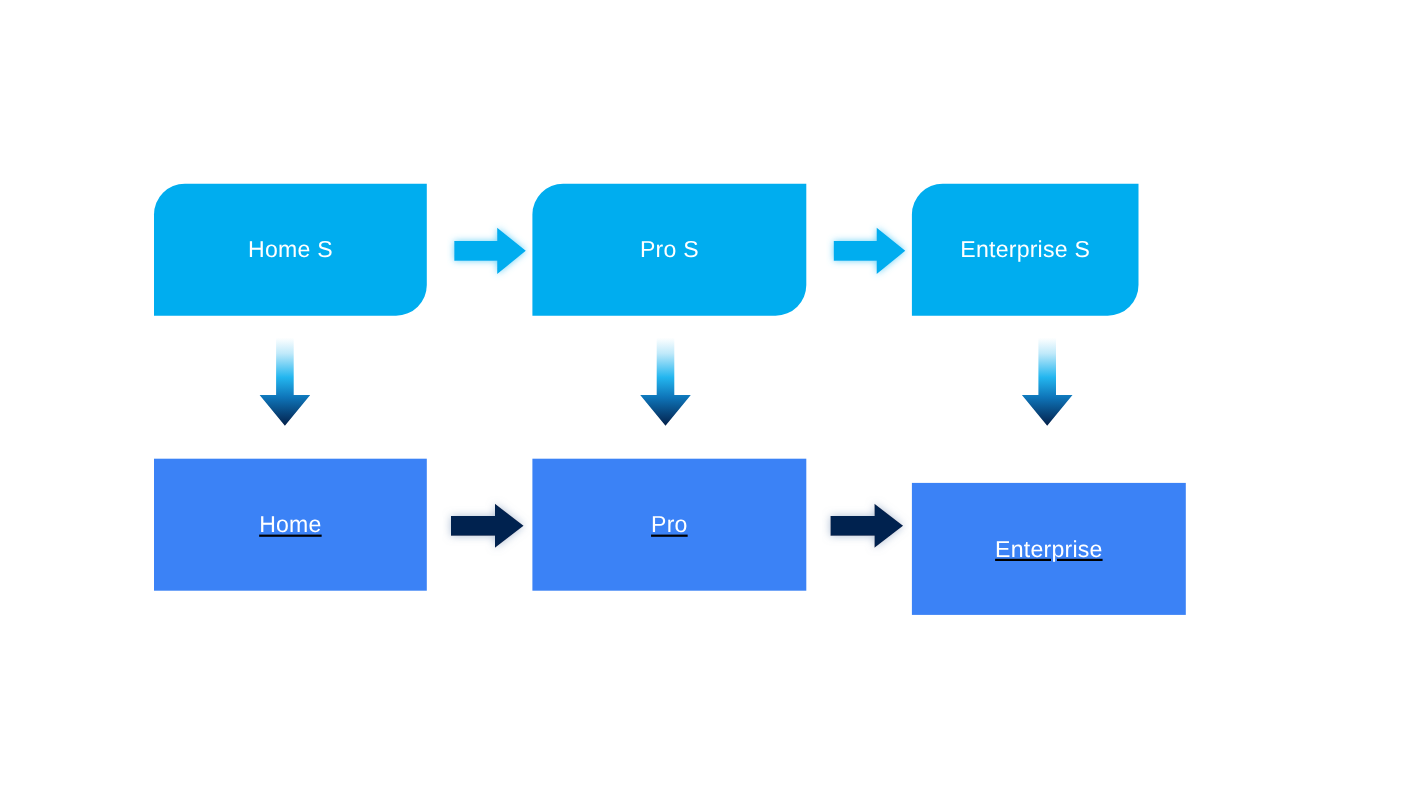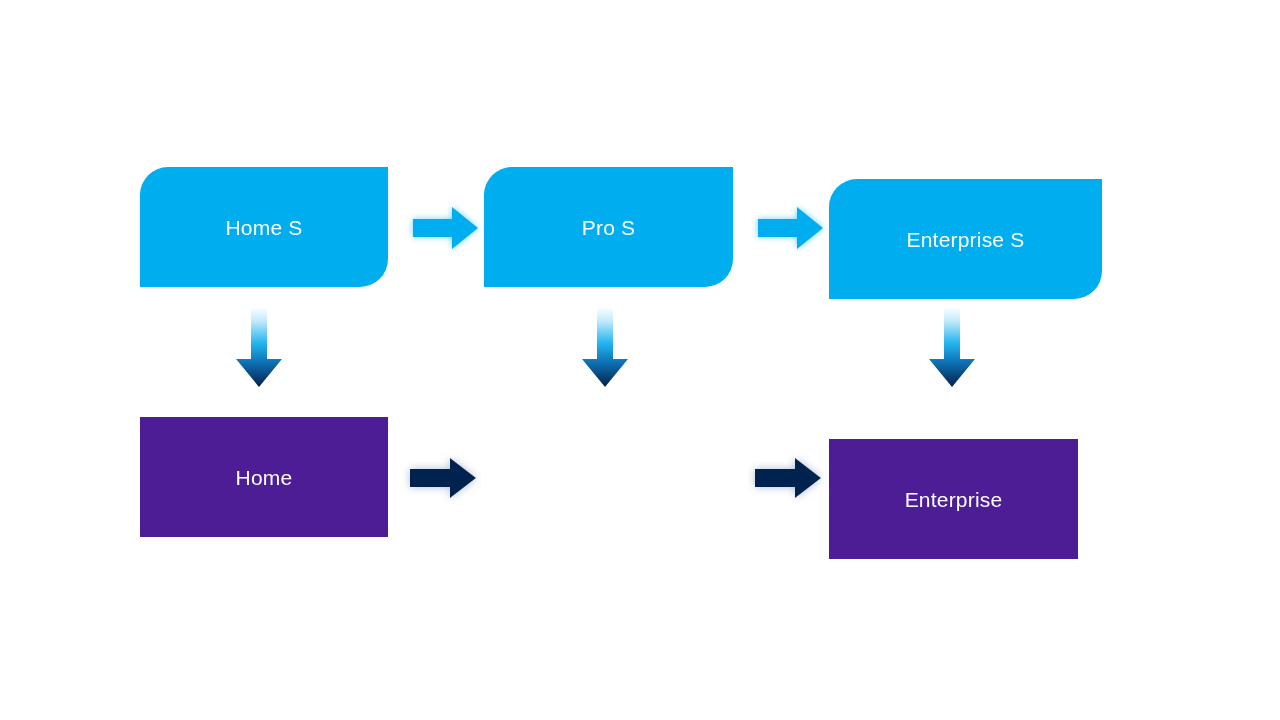--- a/index.html
+++ b/index.html
@@ -41,22 +41,23 @@
   }
 
   
   .node.tier-s {
     background: #00ADEF;
     border-radius: 28px 0 28px 0;
   }
 
   
   .node.tier-base {
-    background: #4c1d95;
+    background: #3b82f6;
     border-radius: 0;
+    text-decoration: underline;
   }
 
   
   .h-arrow {
     position: absolute;
   }
   .h-arrow svg { display: block; }
 
   
   .v-arrow {
@@ -70,28 +71,31 @@
 <div id="stage">
 
   <div class="node tier-s" style="left:484px; top:167px; width:249px; height:120px;">
     <span class="node-label">Pro S</span>
   </div>
 
   <div class="node tier-s" style="left:140px; top:167px; width:248px; height:120px;">
     <span class="node-label">Home S</span>
   </div>
 
-  <div class="node tier-s" style="left:829px; top:167px; width:273px; height:120px;margin-top:12px;">
+  <div class="node tier-s" style="left:829px; top:167px; width:206px; height:120px;">
     <span class="node-label">Enterprise S</span>
   </div>
 
   <div class="node tier-base" style="left:140px; top:417px; width:248px; height:120px;">
     <span class="node-label">Home</span>
   </div>
 
+  <div class="node tier-base" style="left:484px; top:417px; width:249px; height:120px;">
+    <span class="node-label">Pro</span>
+  </div>
 
   <div class="node tier-base" style="left:829px; top:417px; width:249px; height:120px;margin-top:22px;">
     <span class="node-label">Enterprise</span>
   </div>
 
   <div class="h-arrow" style="left:406px; top:199px; width:78px; height:58px;">
     <svg width="78" height="58" viewBox="0 0 78 58">
       <defs>
         <filter id="glowLight1" x="-60%" y="-60%" width="220%" height="220%">
           <feGaussianBlur in="SourceAlpha" stdDeviation="3.2" result="b"></feGaussianBlur>

